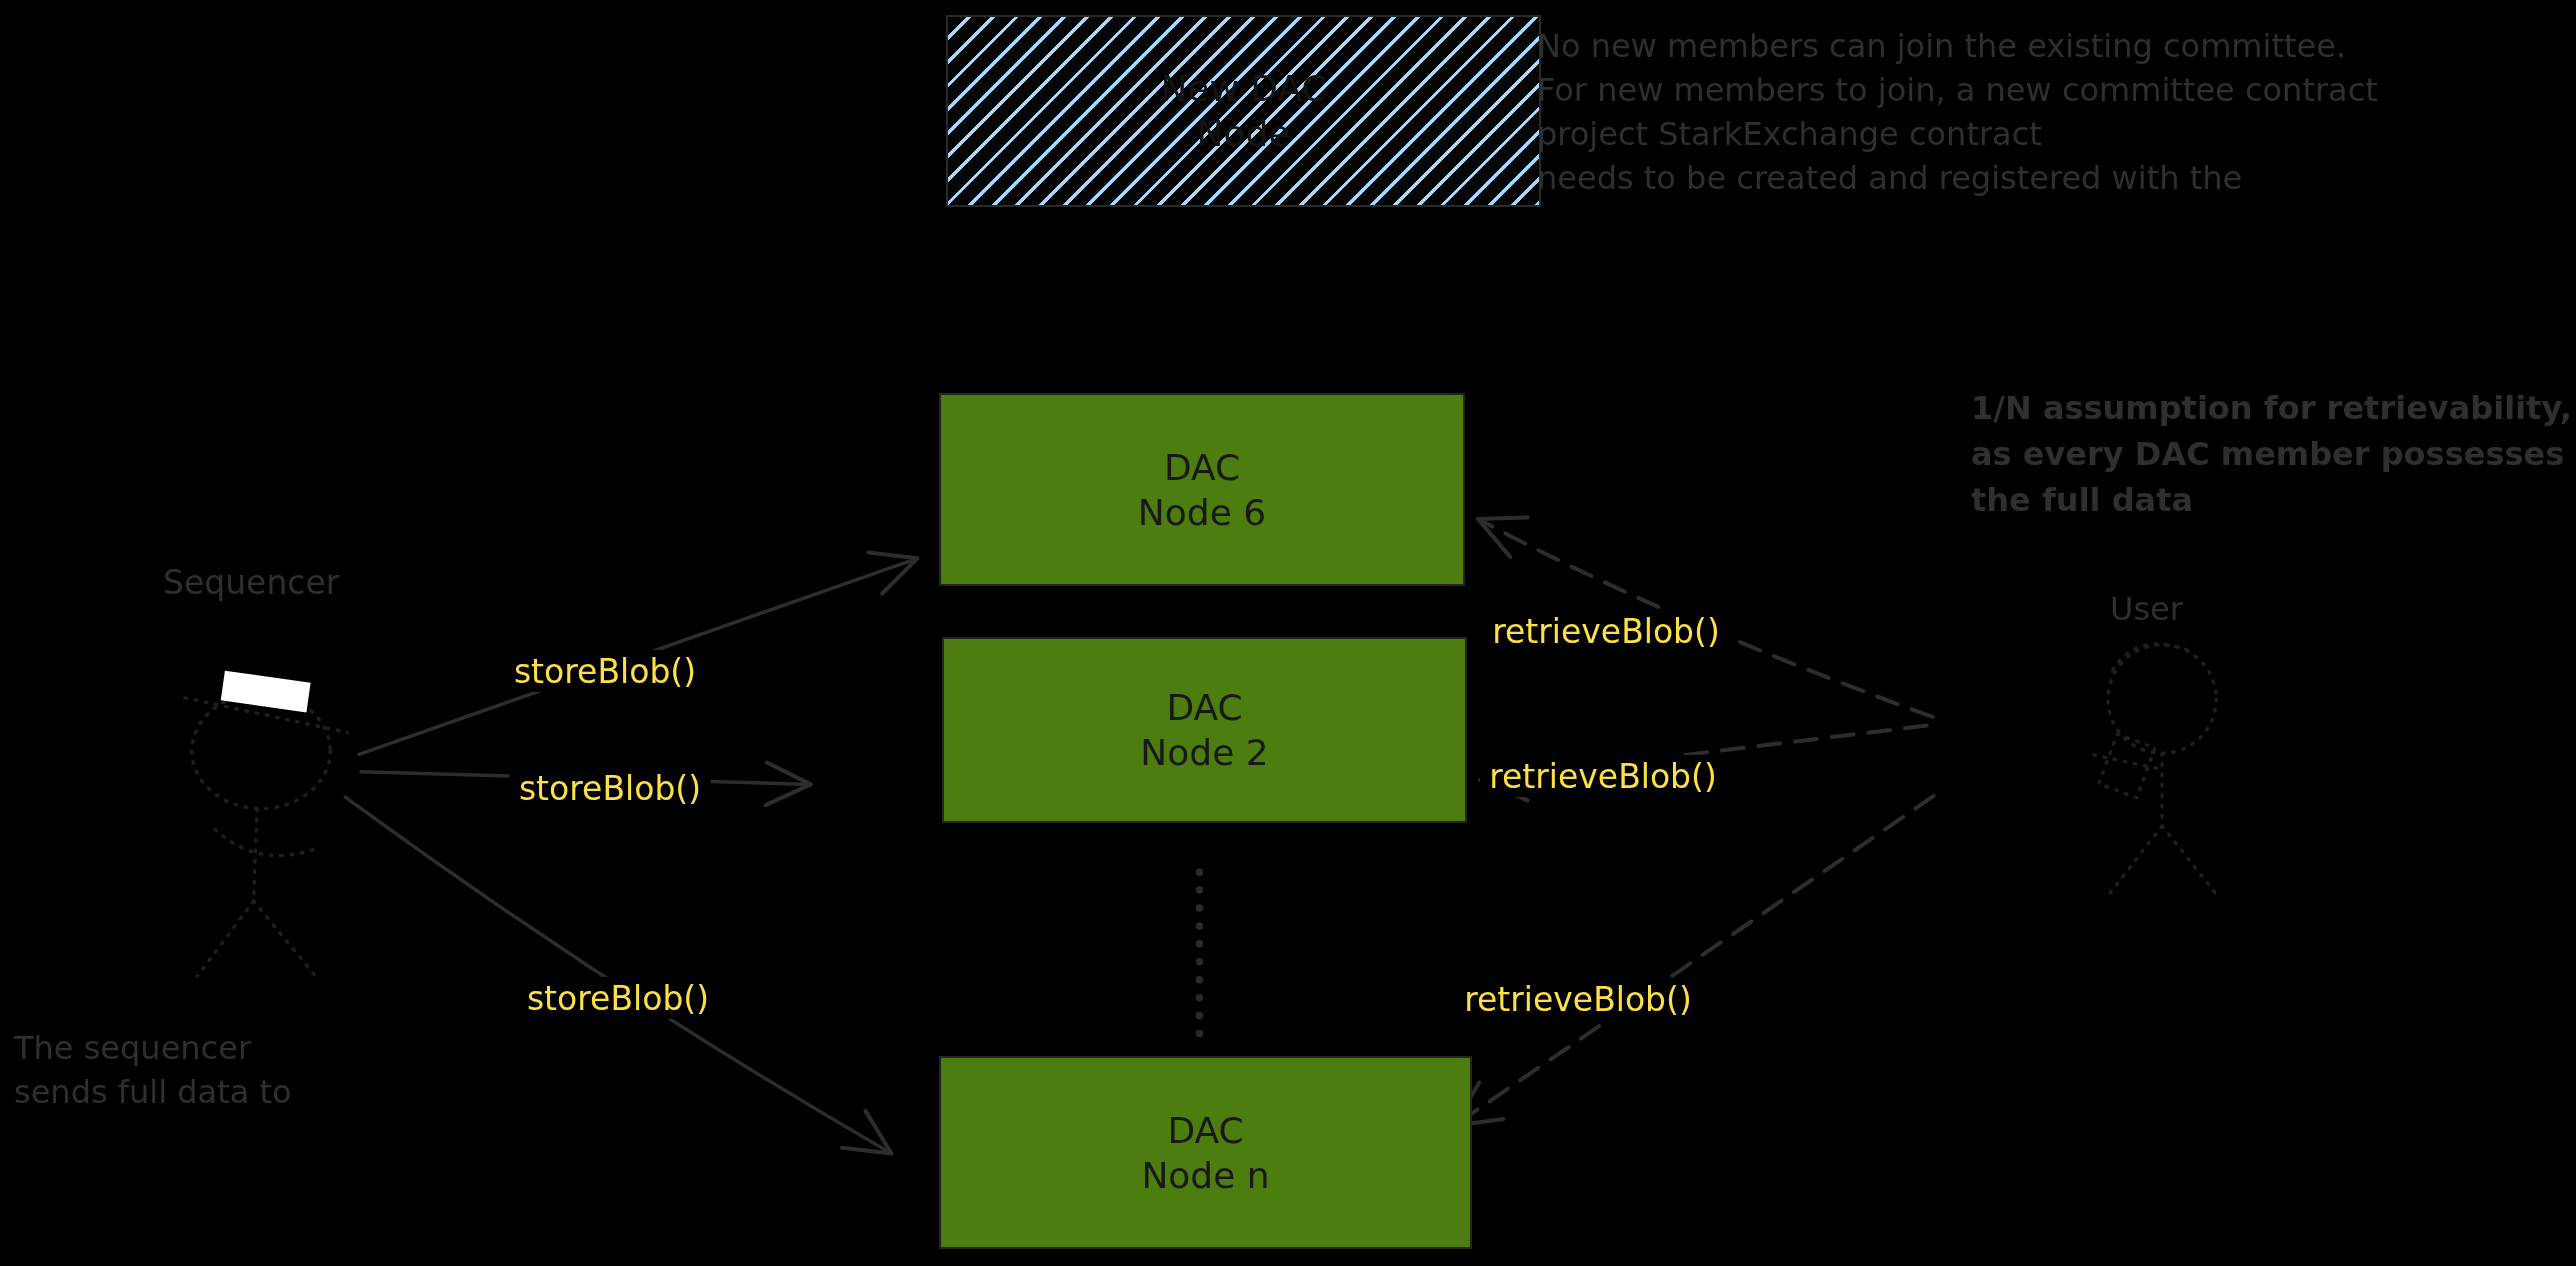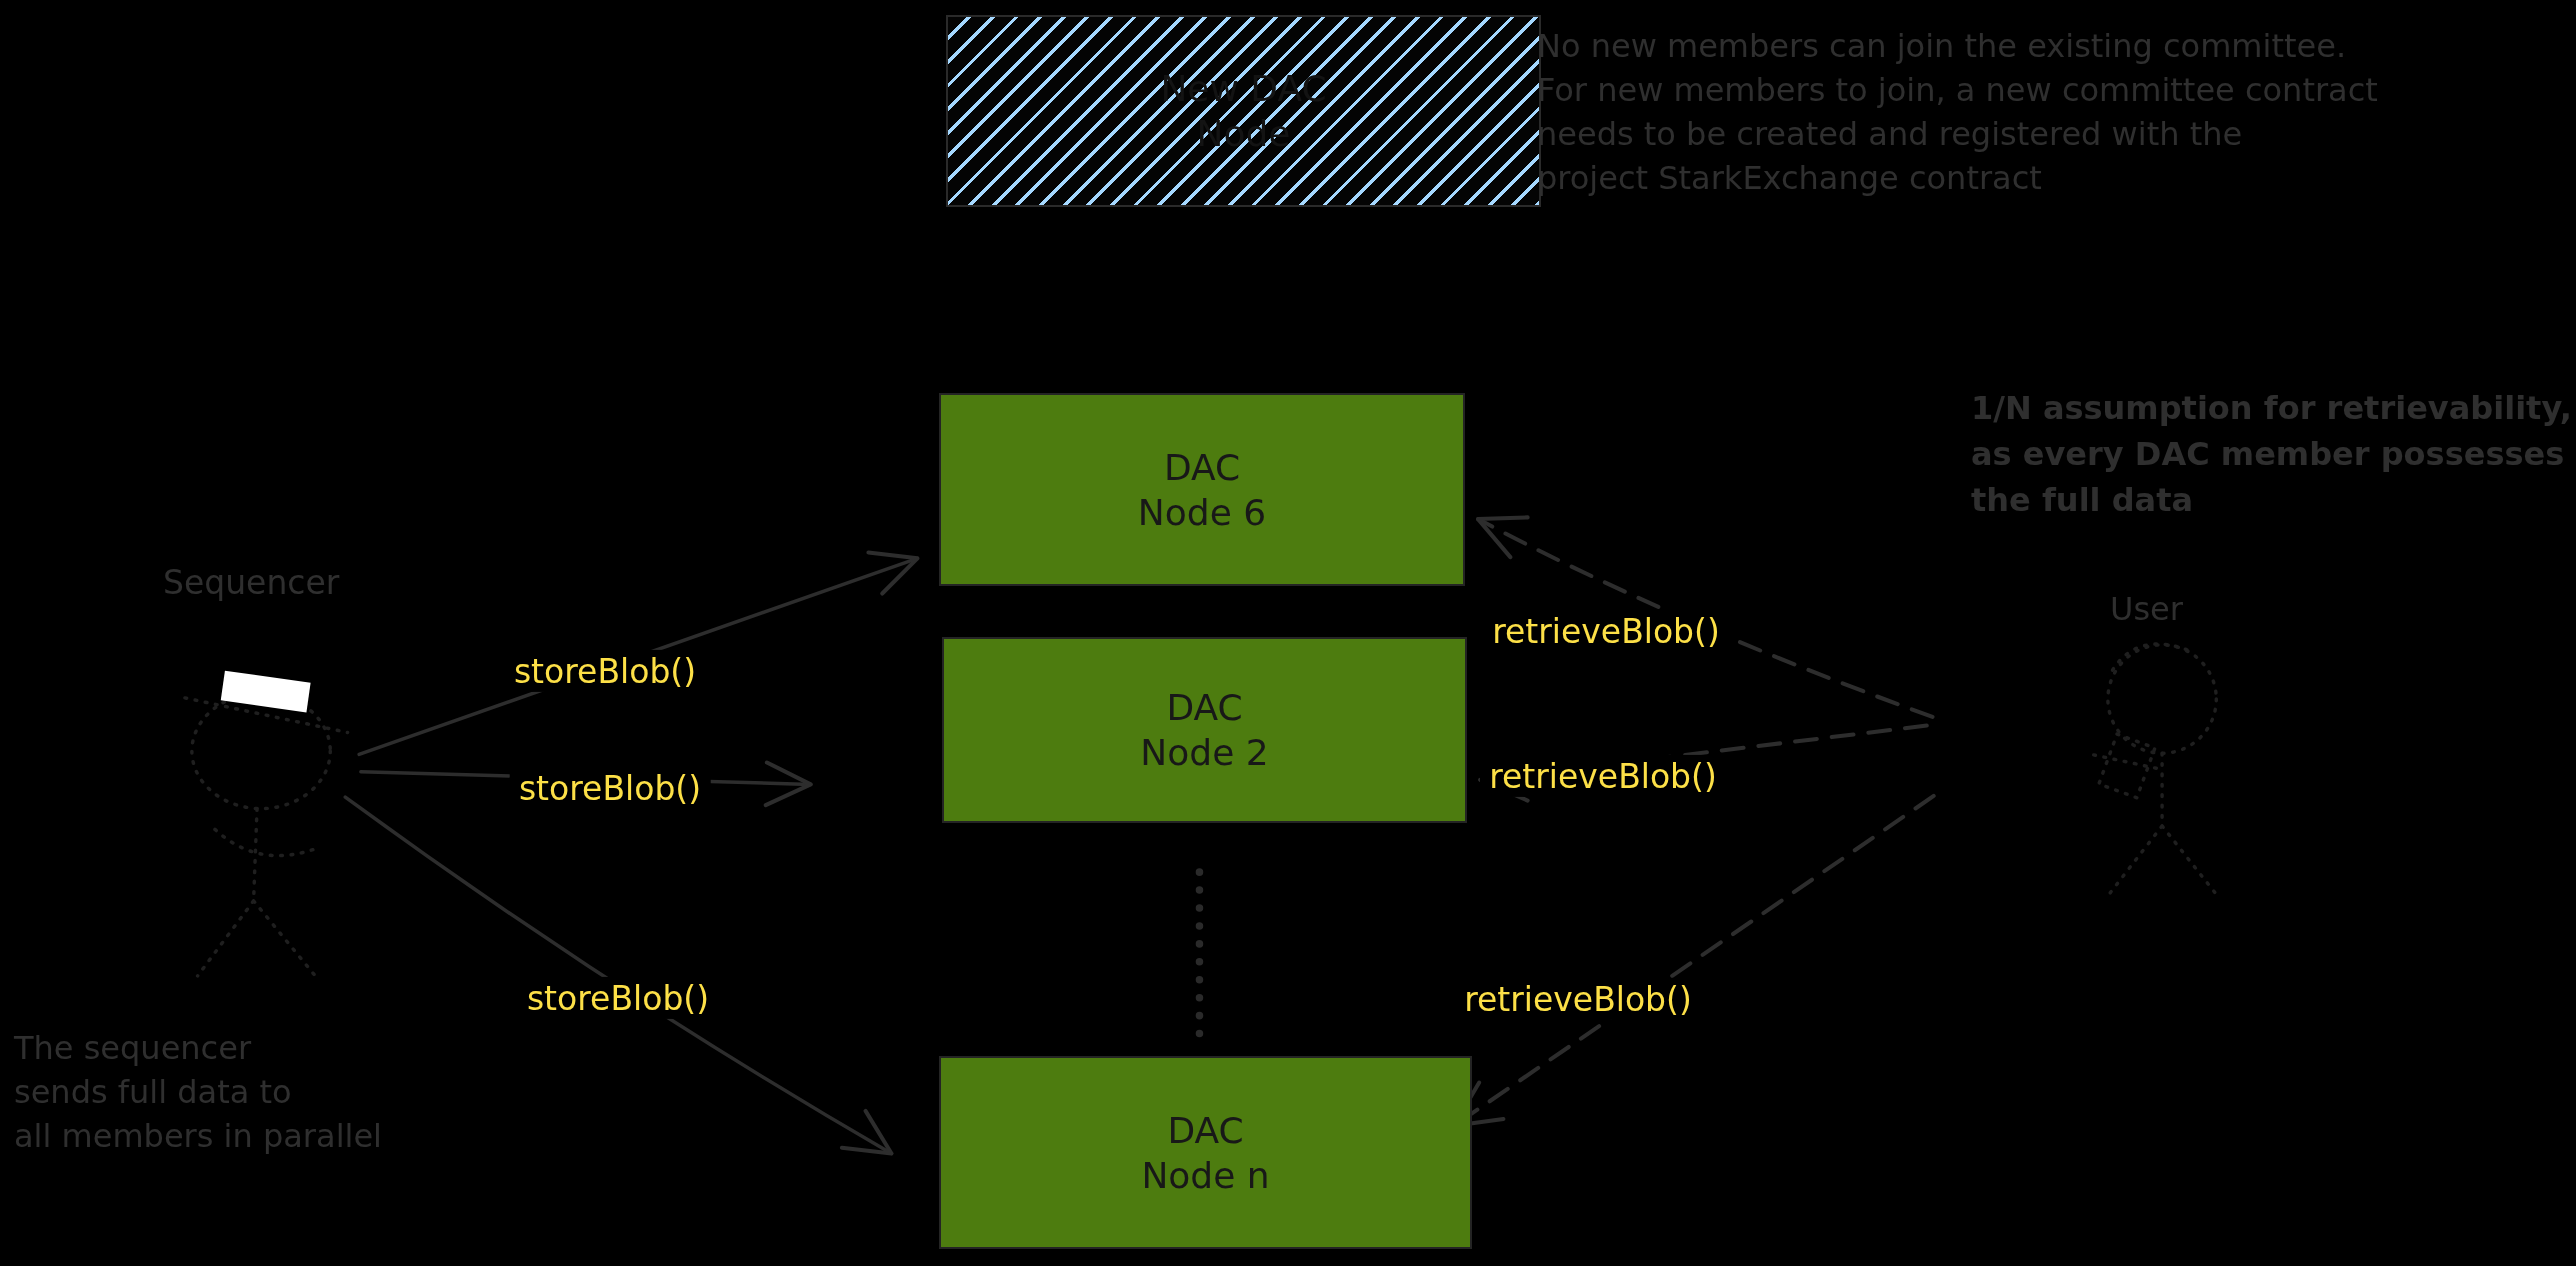--- a/index.html
+++ b/index.html
@@ -115,30 +115,29 @@
   <div class="edge-label" style="left:605px;top:671px;">storeBlob()</div>
   <div class="edge-label" style="left:610px;top:788px;">storeBlob()</div>
   <div class="edge-label" style="left:618px;top:998px;">storeBlob()</div>
   <div class="edge-label" style="left:1606px;top:631px;">retrieveBlob()</div>
   <div class="edge-label" style="left:1603px;top:776px;">retrieveBlob()</div>
   <div class="edge-label" style="left:1578px;top:999px;">retrieveBlob()</div>
 
   <div class="note" style="left:1537px;top:24px;">
     <div>No new members can join the existing committee.</div>
     <div>For new members to join, a new committee contract</div>
+    <div>project StarkExchange contract</div>
     <div>needs to be created and registered with the</div>
-    <div>project StarkExchange contract</div>
   </div>
 
   <div class="note" style="left:1971px;top:385px;line-height:46px;font-weight:bold;">
     <div>1/N assumption for retrievability,</div>
     <div>as every DAC member possesses</div>
     <div>the full data</div>
   </div>
 
   <div class="note" style="left:14px;top:1026px;">
     <div>The sequencer</div>
     <div>sends full data to</div>
-    <div>all members in parallel</div>
   </div>
 
 </div>
 
 
 </body></html>

